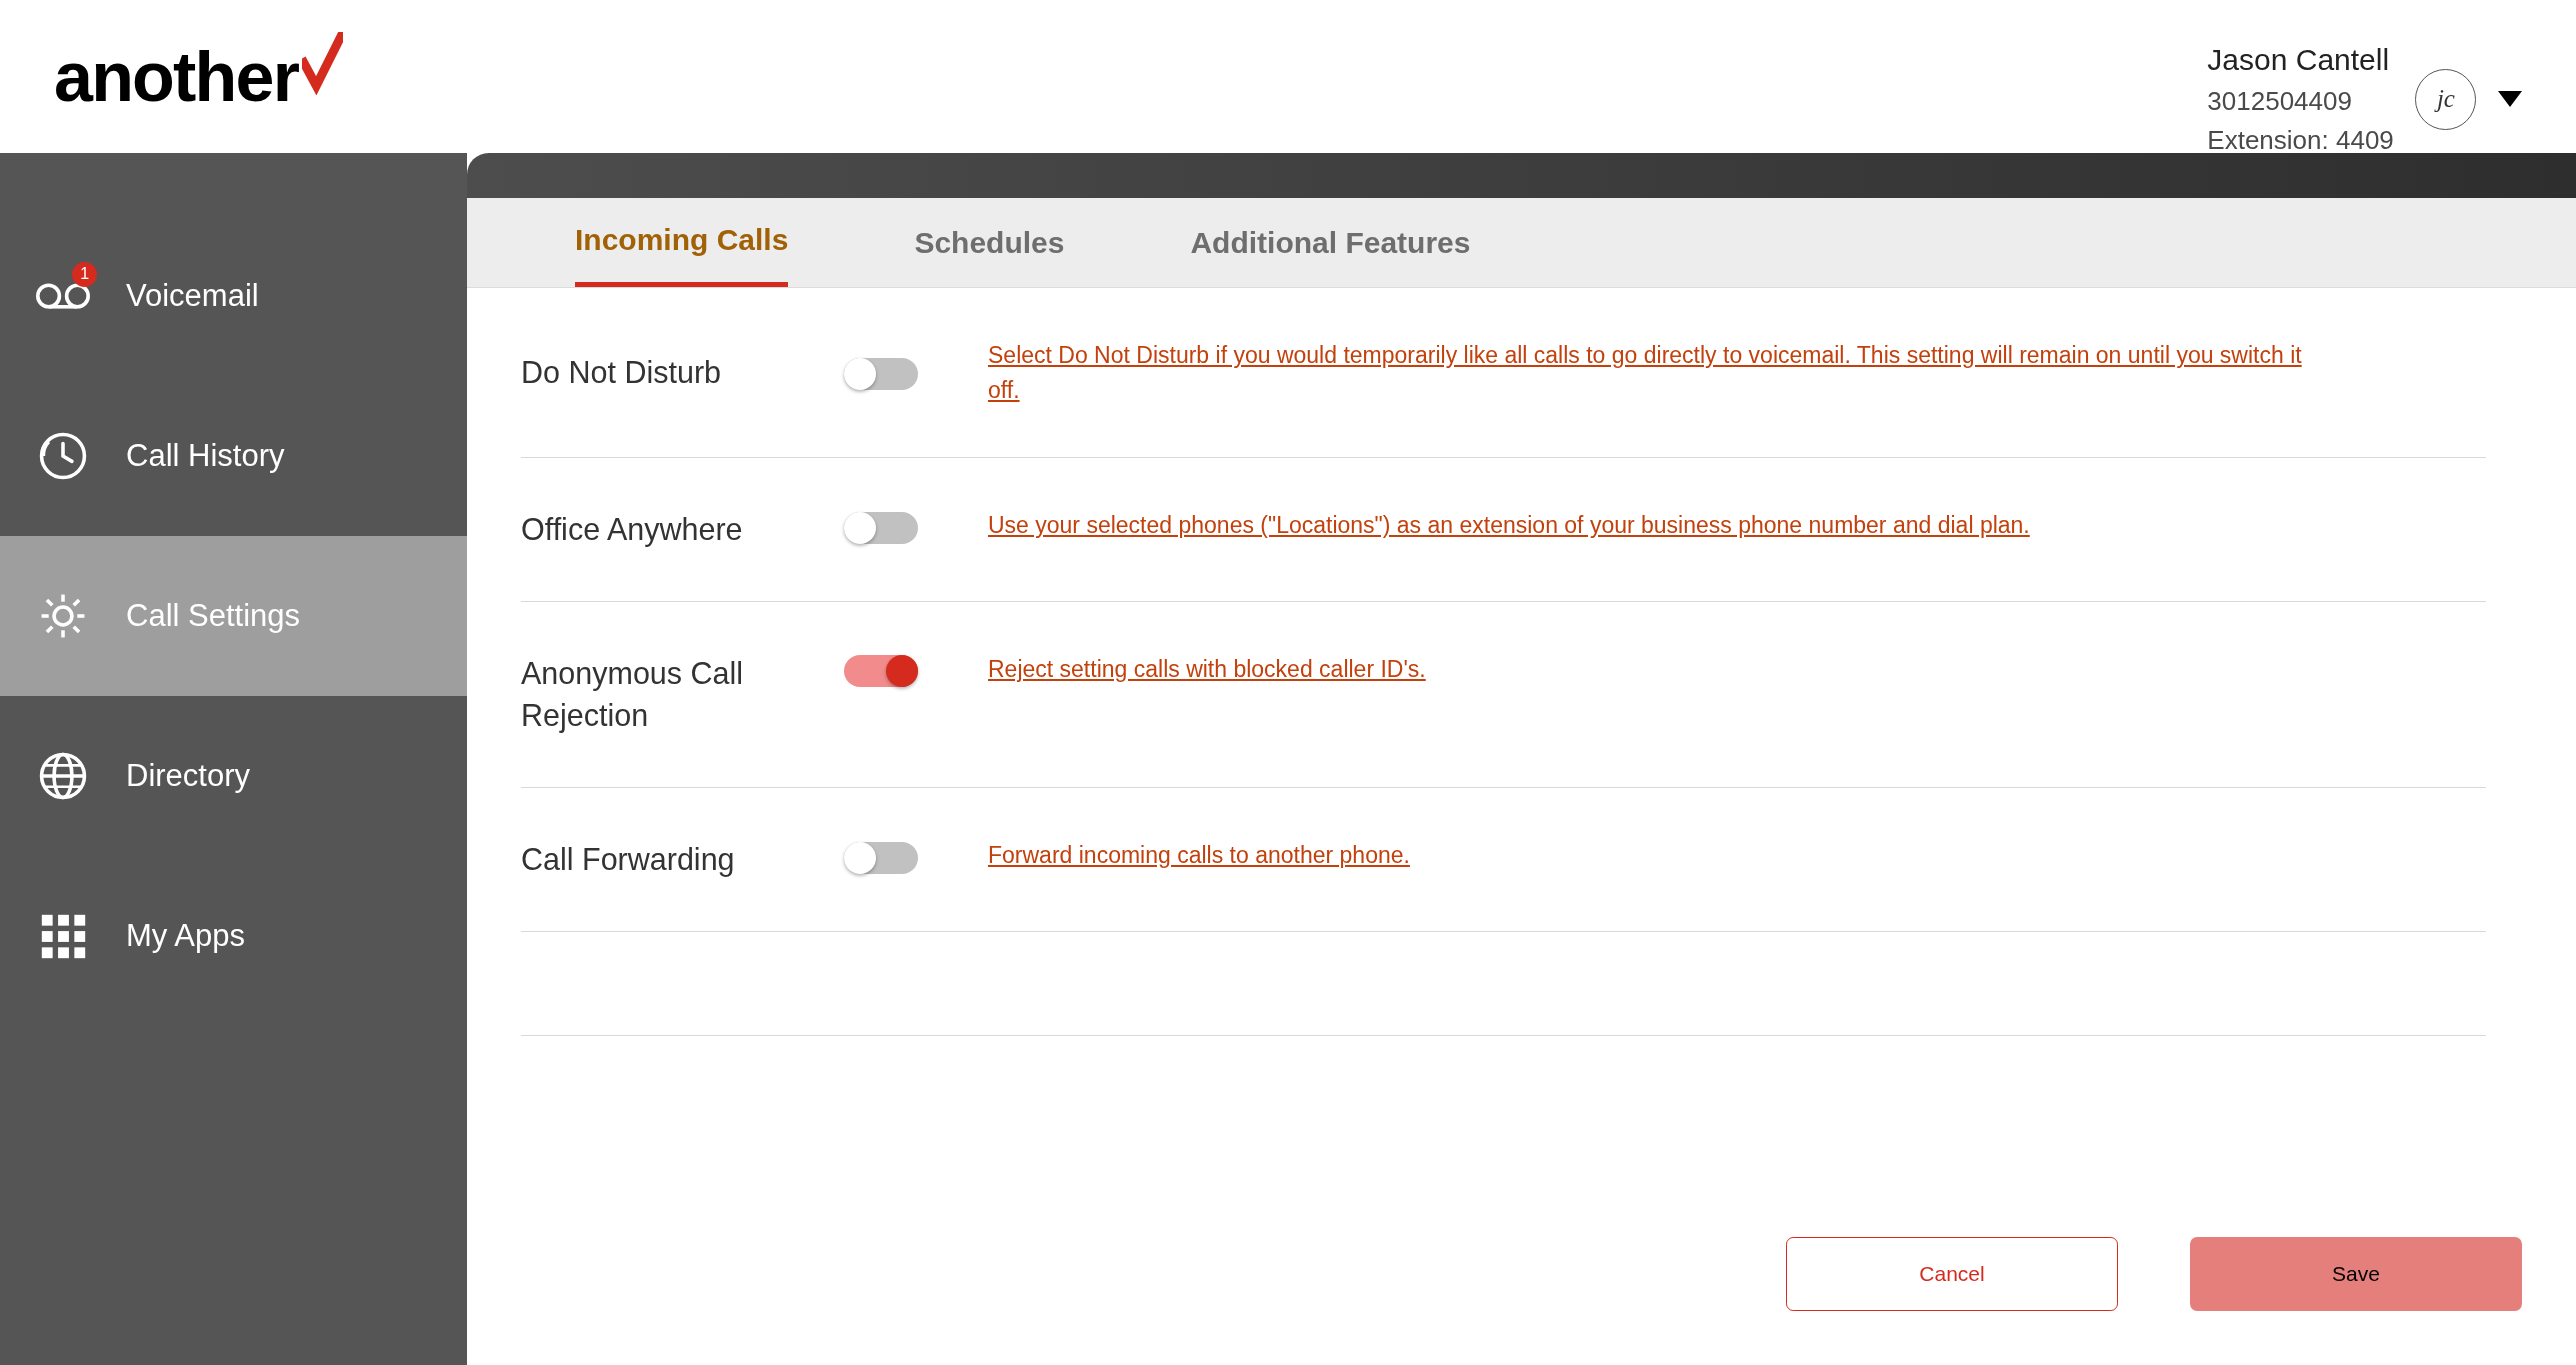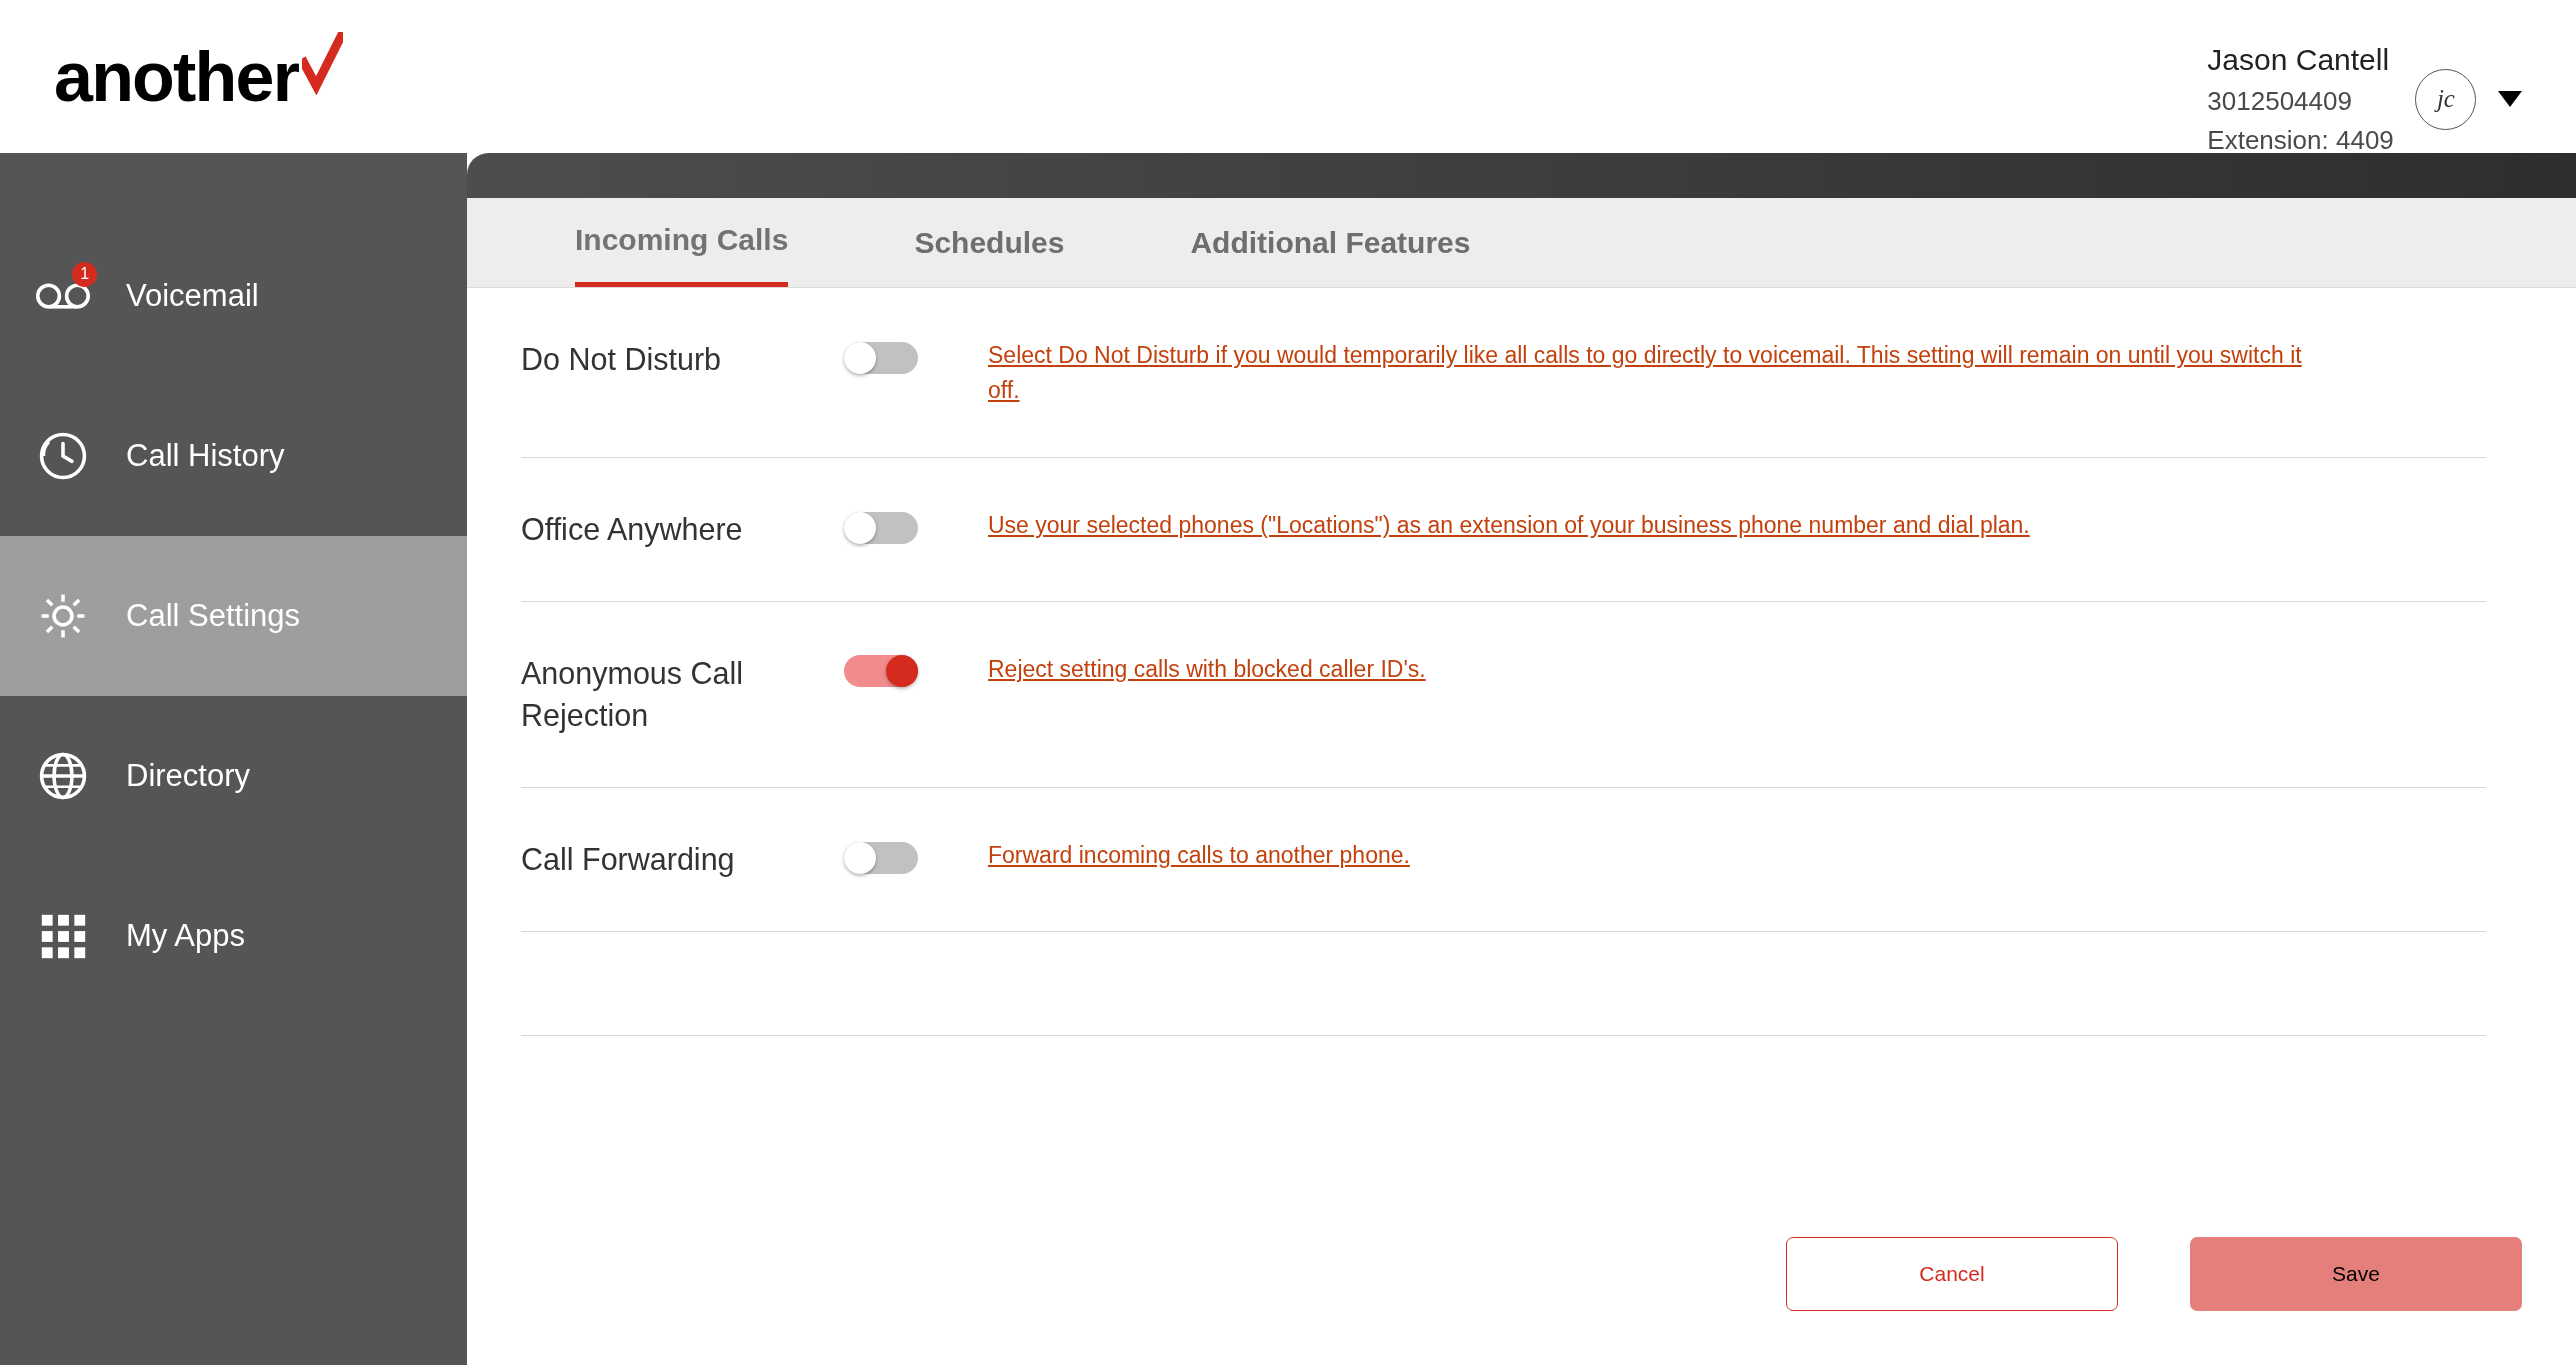--- a/index.html
+++ b/index.html
@@ -166,21 +166,21 @@
   .tab {
     font-size: 30px;
     font-weight: 600;
     color: #6e6e6e;
     height: 100%;
     display:flex;
     align-items:center;
     cursor:pointer;
   }
   .tab.active {
-    color: #737373;
+    color: #a16207;
     border-bottom: 5.4px solid #d52b1e;
   }
 
   
   .settings-scroll {
     flex: 1;
     overflow-y: auto;
     padding: 0 90px 0 54px;
     position: relative;
   }
@@ -193,21 +193,21 @@
   }
   .settings-scroll::-webkit-scrollbar-track {
     background: transparent;
   }
   .setting-row {
     display:flex;
     padding: 50px 0;
     border-bottom: 0.9px solid #d9d9d9;
     gap: 36px;
   }
-  .setting-row:first-child { border-top: none; }
+  .setting-row:first-child { border-top: none; align-items: center; }
   .setting-label {
     width: 287px;
     font-size: 30.5px;
     color: #333;
     line-height: 1.4;
     flex-shrink: 0;
   }
   .toggle-wrap {
     width: 108px;
     flex-shrink: 0;

